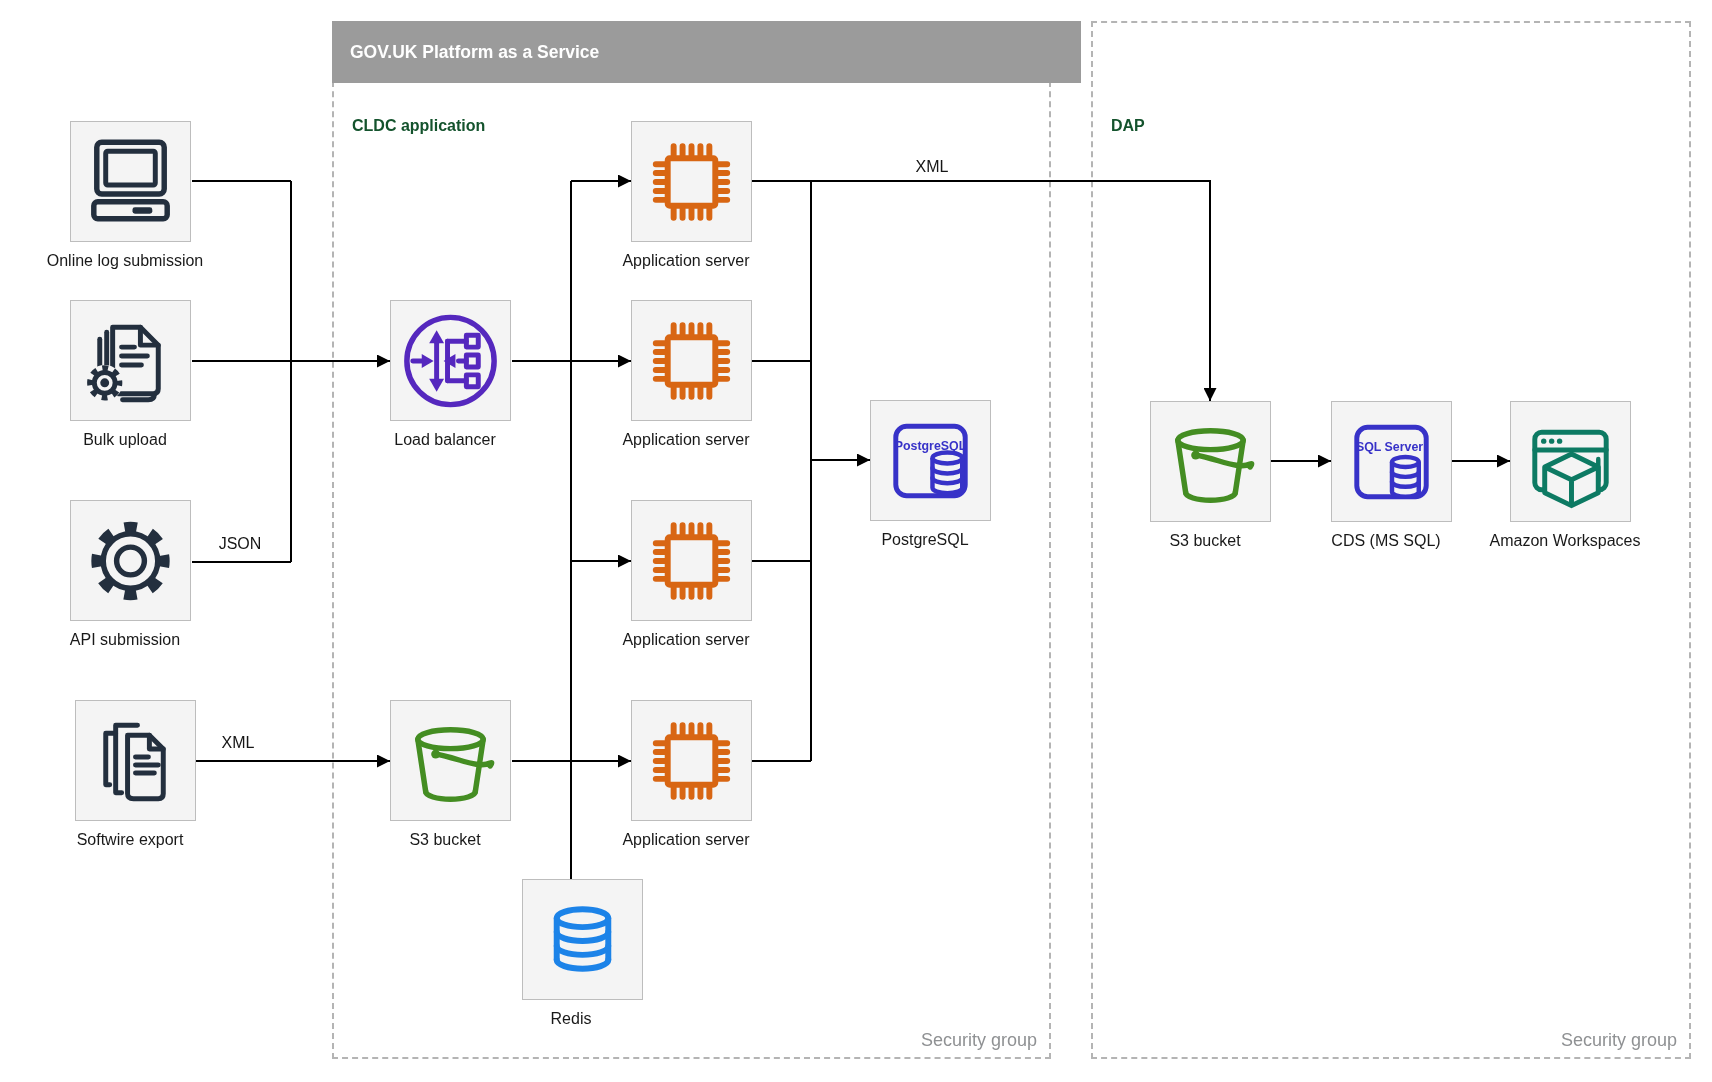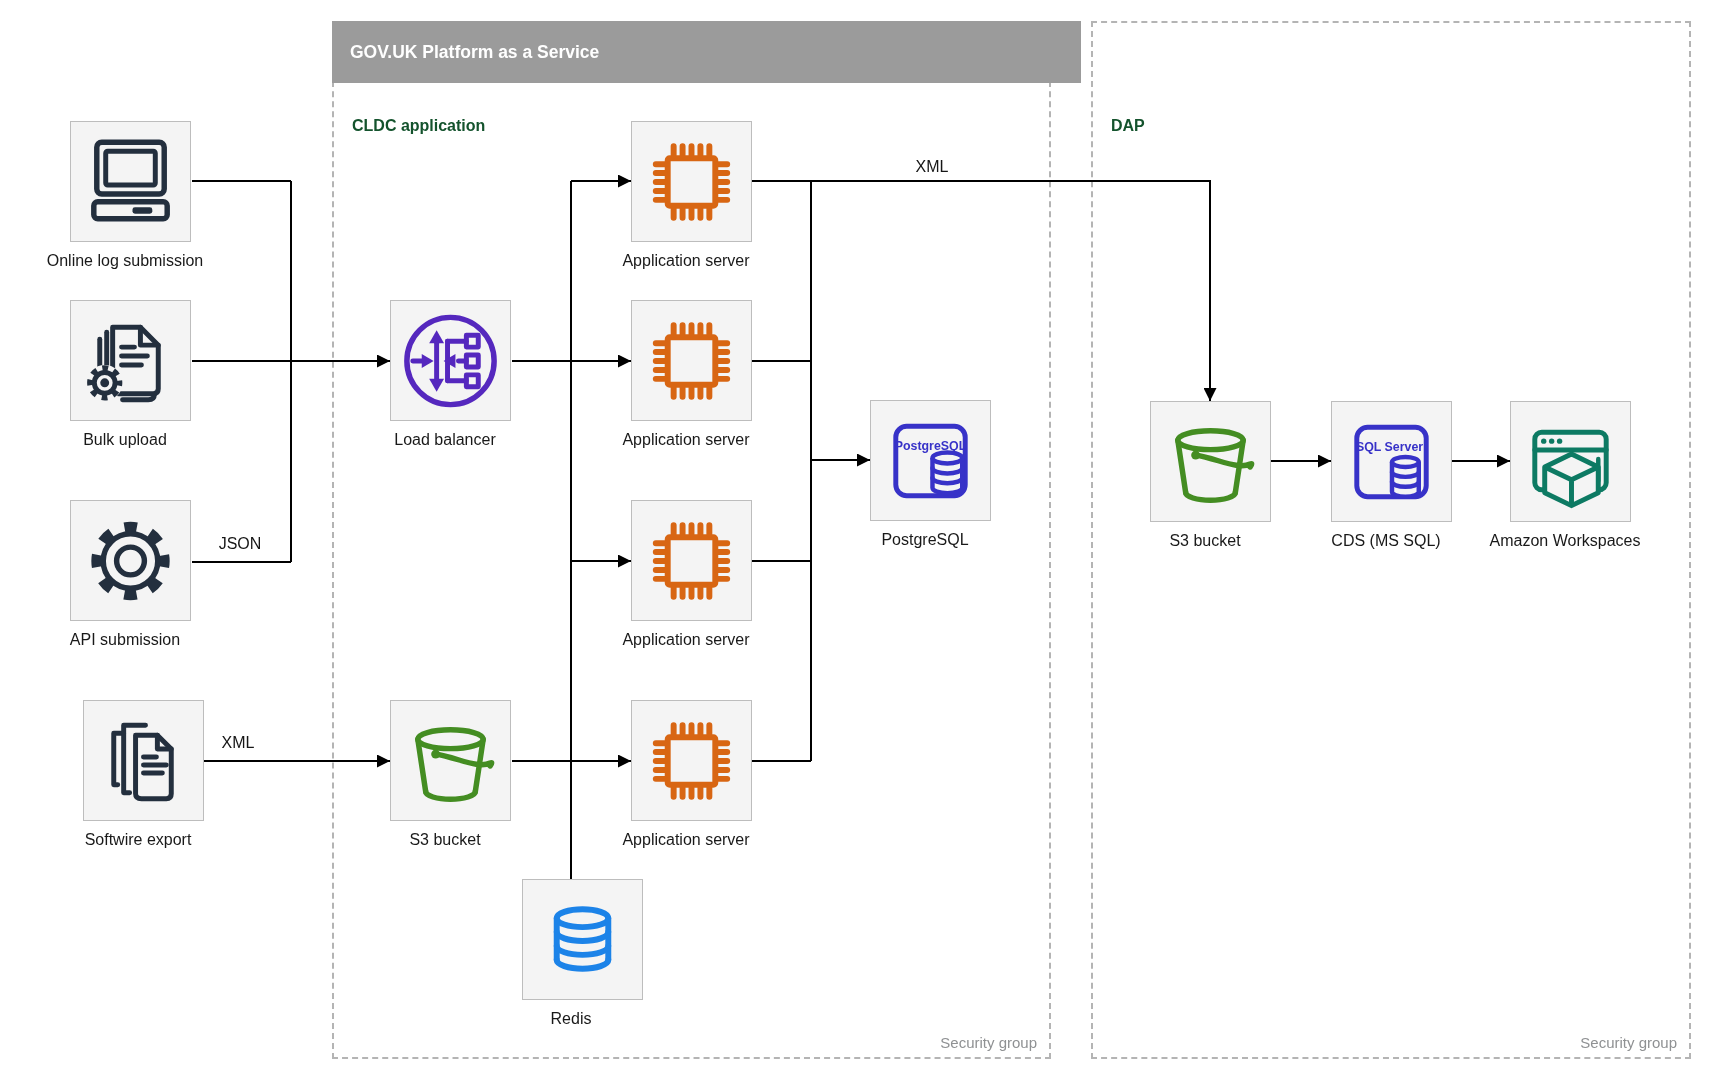--- a/index.html
+++ b/index.html
@@ -5,21 +5,21 @@
   html,body{margin:0;padding:0;background:#ffffff;}
   body{font-family:"Liberation Sans","DejaVu Sans",sans-serif;}
   #canvas{position:relative;width:1712px;height:1082px;background:#fff;overflow:hidden;}
 
   
   .container{position:absolute;top:21px;height:1038px;border:2px dashed #b4b4b4;box-sizing:border-box;}
   .cheader{position:absolute;top:-2px;left:-2px;width:100%;height:62px;background:var(--header-gray);
            color:#fff;font-weight:bold;font-size:17.5px;line-height:62px;padding-left:18px;
            box-sizing:content-box;padding-right:16px;}
   .subtitle{position:absolute;top:70px;left:18px;font-weight:bold;font-size:16px;color:#14532d;margin-top:24px;}
-  .cfooter{position:absolute;right:12px;bottom:6px;font-size:15px;color:var(--muted);}
+  .cfooter{position:absolute;right:12px;bottom:6px;font-size:18px;color:var(--muted);}
 
   
   .node{position:absolute;width:110px;z-index:2;}
   .nbox{width:121px;height:121px;background:var(--box-fill);border:1.5px solid var(--box-border);
         box-sizing:border-box;display:flex;align-items:center;justify-content:center;}
   .nlabel{position:absolute;top:131px;left:50%;transform:translateX(-50%);white-space:nowrap;
           font-size:16px;color:#191919;text-align:center;}
 
   
   #wires{position:absolute;left:0;top:0;z-index:1;pointer-events:none;}
@@ -130,21 +130,21 @@
     <div class="nbox">
       <svg width="120" height="120" viewBox="0 0 120 120">
         <circle class="icb c-dark" cx="60" cy="60" r="33" stroke-width="13" stroke-dasharray="12 13.9" stroke-dashoffset="6"></circle>
         <circle class="ic c-dark" cx="60" cy="60" r="27.5" stroke-width="5.5"></circle>
         <circle class="ic c-dark" cx="60" cy="60" r="14" stroke-width="5.5"></circle>
       </svg>
     </div>
     <div class="nlabel">API submission</div>
   </div>
 
-  <div class="node" style="left:83px;top:700px;">
+  <div class="node" style="left:75px;top:700px;">
     <div class="nbox">
       <svg width="120" height="120" viewBox="0 0 120 120">
         <g class="ic c-dark" stroke-width="5">
           <path d="M30,32 H40 M30,32 V84 M30,84 H34"></path>
           <path d="M40,24 H62 M40,24 V92 M40,92 H46"></path>
           <path d="M52,34 H74 L88,48 V93 Q88,98 83,98 H58 Q52,98 52,93 Z" fill="#f4f4f4"></path>
           <path d="M74,34 V48 H88"></path>
           <path d="M60,56 H73"></path>
           <path d="M60,64 H83"></path>
           <path d="M60,72 H79"></path>

